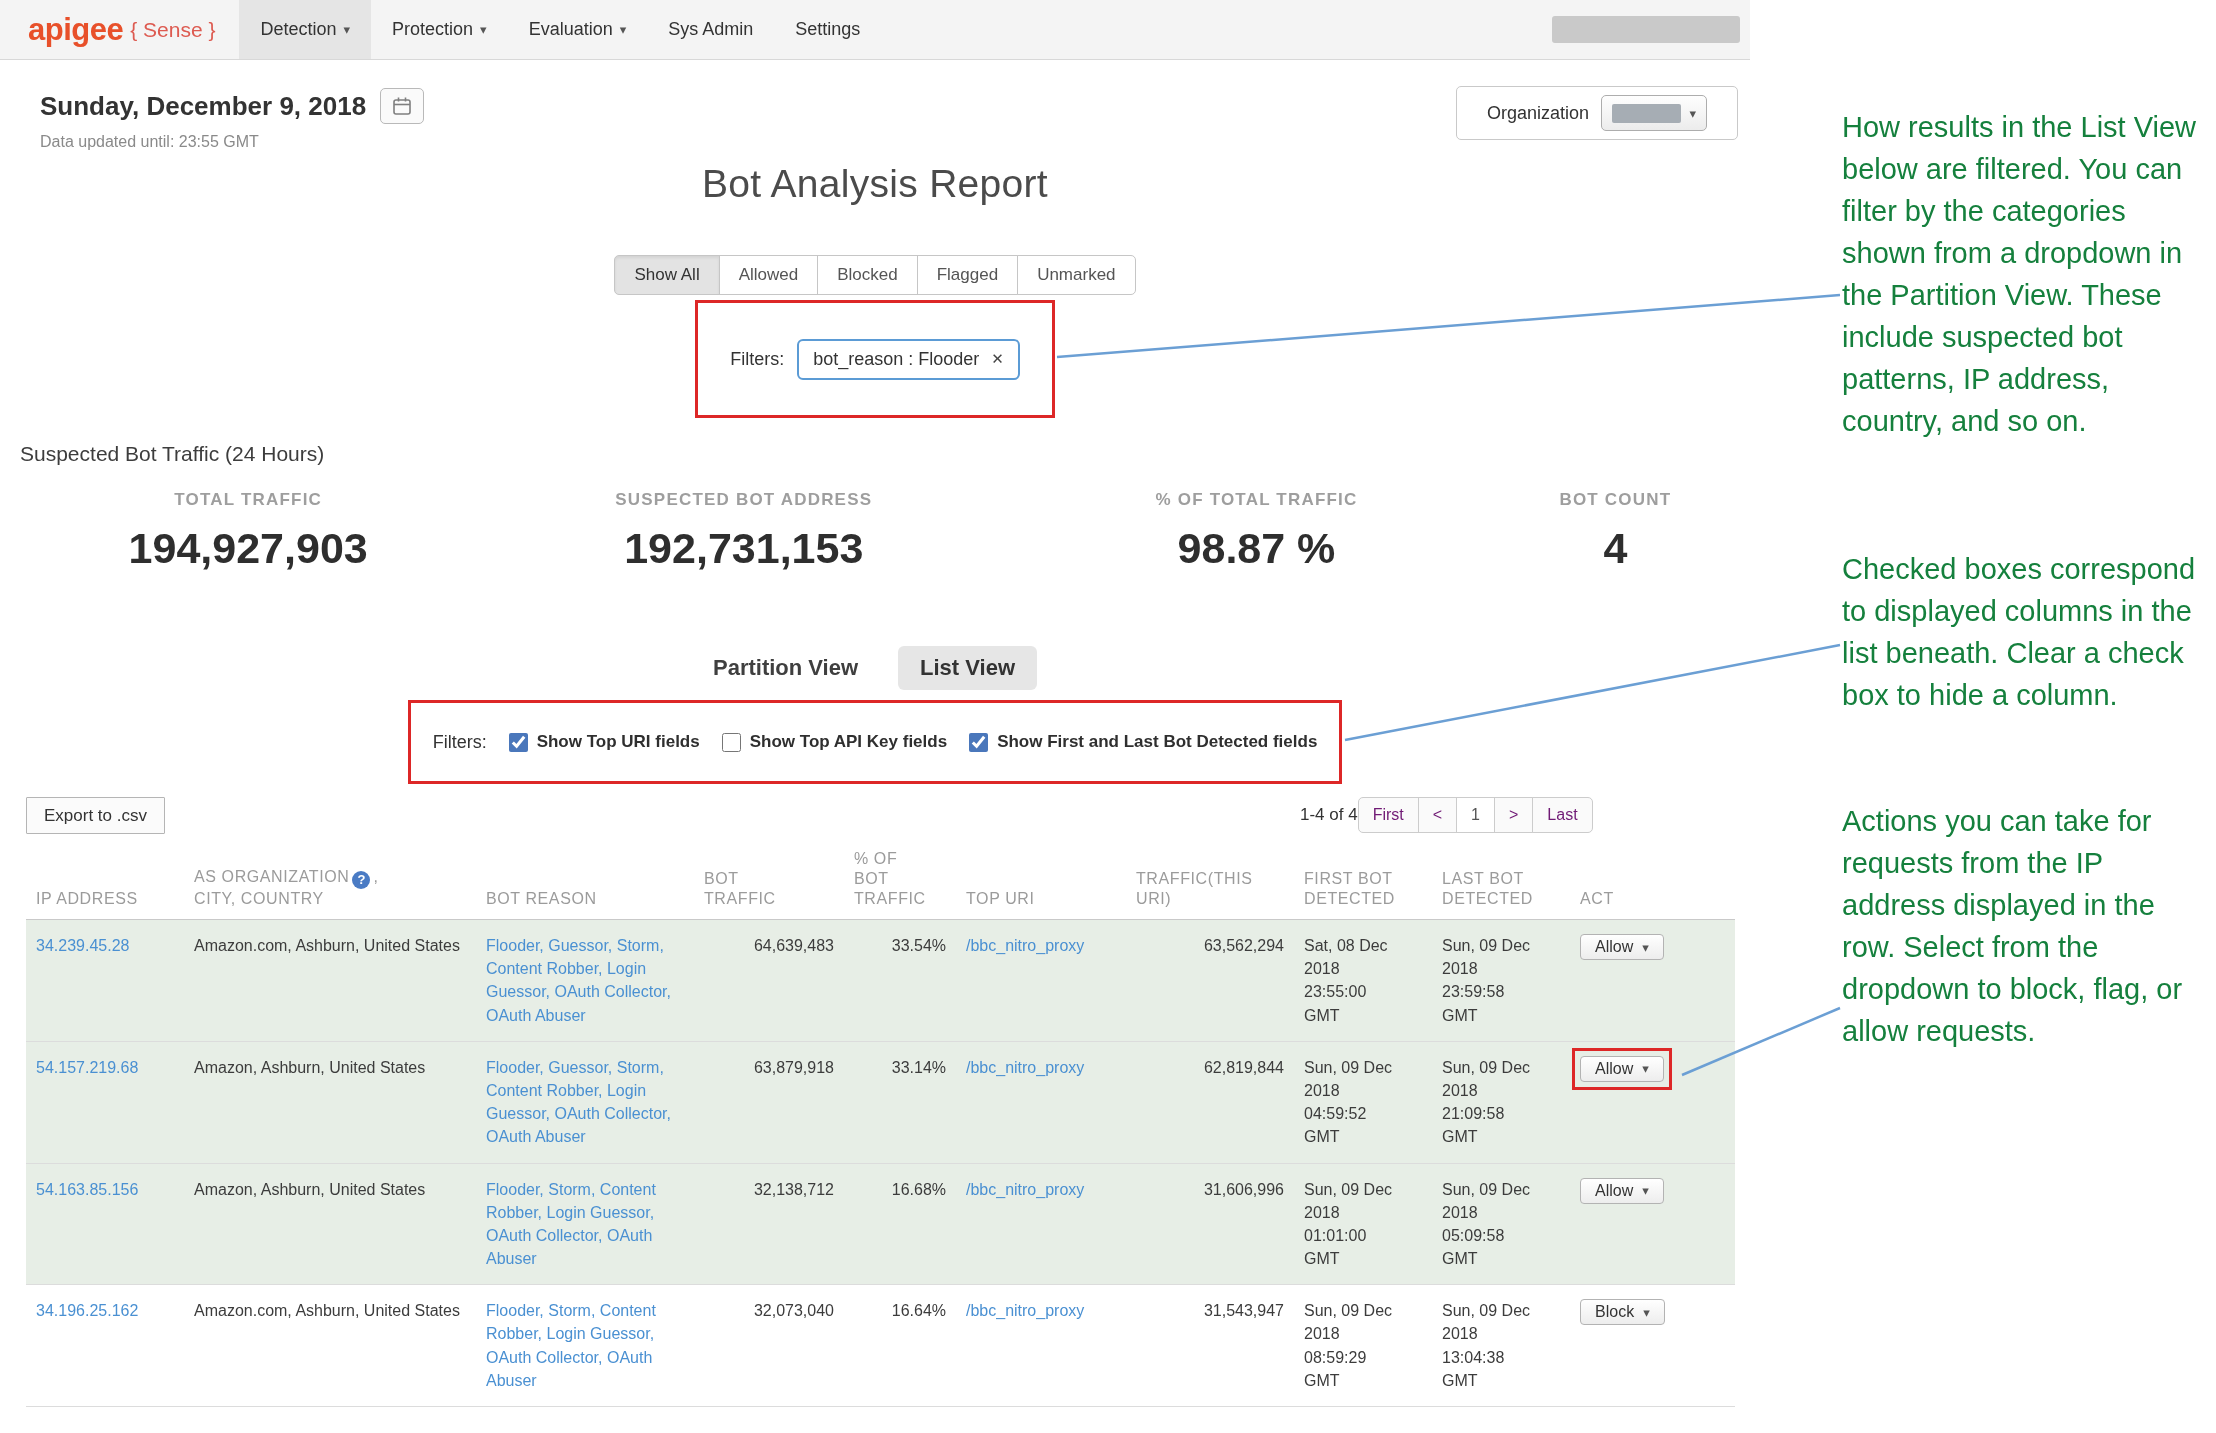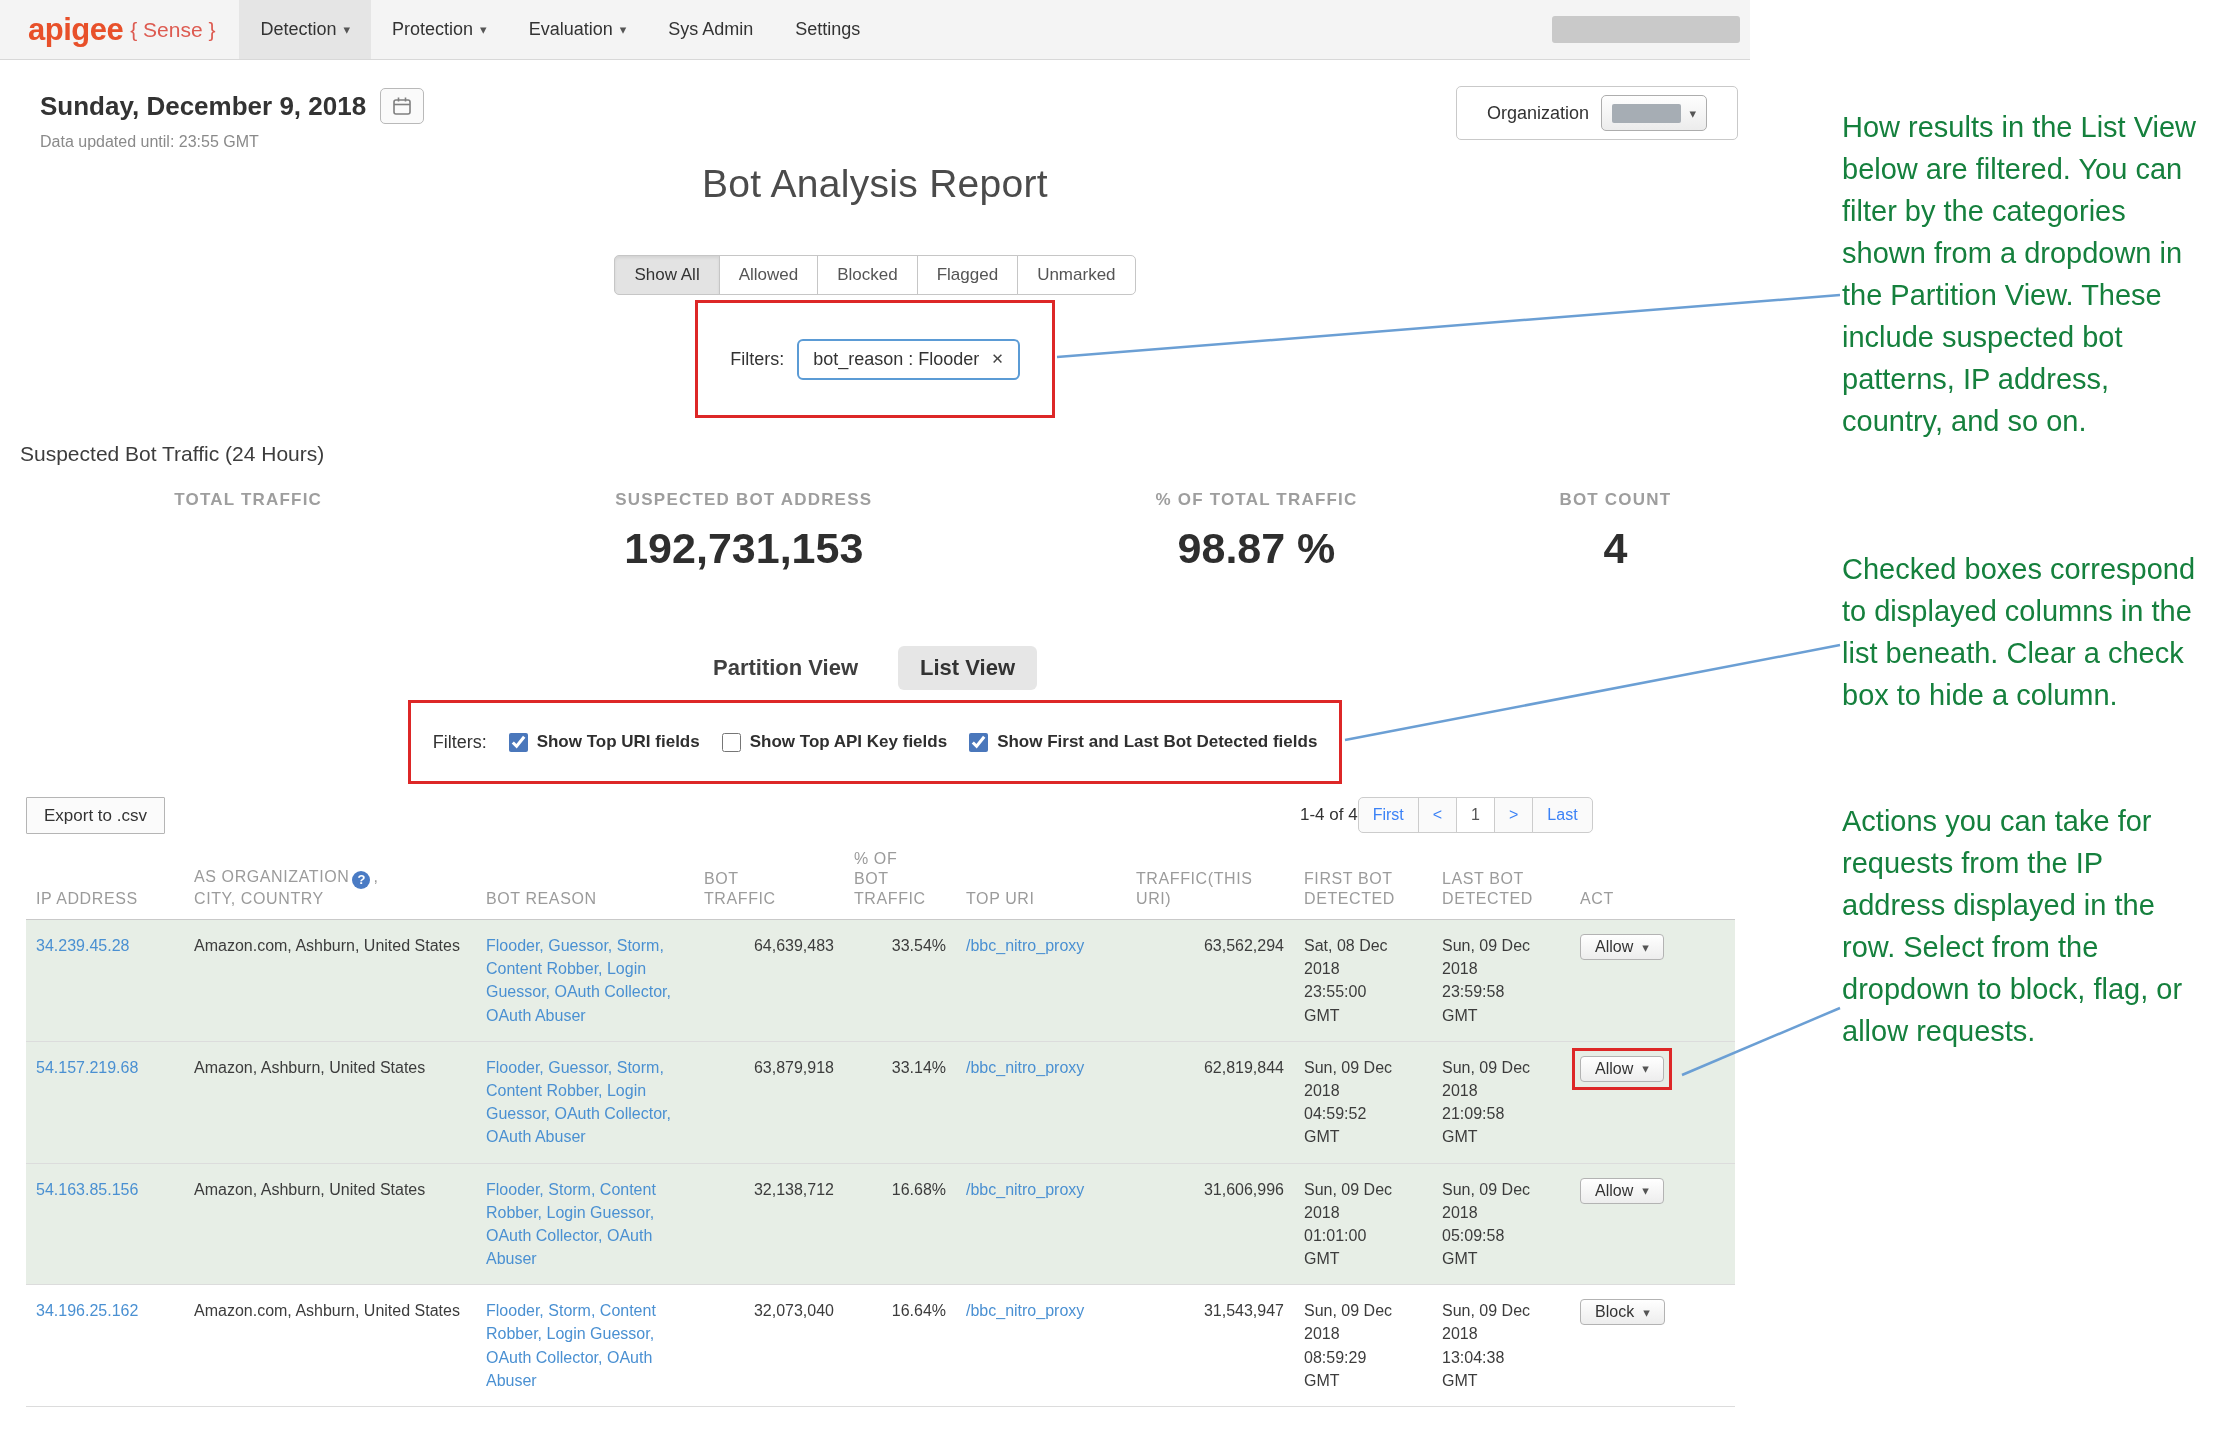--- a/index.html
+++ b/index.html
@@ -77,21 +77,21 @@
     display:flex; align-items:center; justify-content:center; gap:22px; }
   .cb-item { display:inline-flex; align-items:center; gap:9px; cursor:pointer; }
   .cb-item input { width:19px; height:19px; accent-color:#4a77bb; cursor:pointer; }
   .cb-label { font-size:17px; font-weight:700; color:#2f2f2f; }
 
   
   .export-btn { position:absolute; left:26px; top:797px; height:37px; padding:8px 17px; font-size:17px; color:#333;
     background:#fbfbfb; border:1px solid #b5b5b5; border-radius:1px; cursor:pointer; font-family:inherit; }
   .pagination { position:absolute; left:1300px; top:797px; display:flex; align-items:center; }
   .page-range { font-size:17px; color:#333; }
-  .pg-btn { height:36px; padding:0 14px; font-size:16px; border:1px solid #ccc; background:#fafafa; color:#3b82f6;
+  .pg-btn { height:36px; padding:0 14px; font-size:16px; border:1px solid #ccc; background:#fafafa; color:#701a75;
     margin-left:-1px; cursor:pointer; font-family:inherit; }
   .pg-btn:first-child { border-radius:5px 0 0 5px; margin-left:0; }
   .pg-btn:last-child { border-radius:0 5px 5px 0; }
   .pg-btn.current { background:#fff; color:#555; }
 
   
   .data-table { position:absolute; left:26px; top:843px; width:1709px; border-collapse:collapse; table-layout:fixed; }
   .data-table th { vertical-align:bottom; text-align:left; padding:6px 10px 10px 10px; font-size:16px; font-weight:500;
     color:#9b9b9b; letter-spacing:0.6px; border-bottom:1px solid #c9c9c9; white-space:pre-line; line-height:1.25; }
   .data-table td { vertical-align:top; padding:14px 10px; font-size:16px; line-height:1.45; color:#3c3c3c; border-bottom:1px solid #dcdcdc; }
@@ -186,20 +186,21 @@
       <span>bot_reason : Flooder</span>
       <span class="tag-x">✕</span>
     </span>
   </div>
 
   <div class="section-label">Suspected Bot Traffic (24 Hours)</div>
 
   <div class="stats-row">
     <div class="stat s0">
       <div class="stat-label">TOTAL TRAFFIC</div>
+      <div class="stat-value">194,927,903</div>
     </div>
     <div class="stat s1">
       <div class="stat-label">SUSPECTED BOT ADDRESS</div>
       <div class="stat-value">192,731,153</div>
     </div>
     <div class="stat s2">
       <div class="stat-label">% OF TOTAL TRAFFIC</div>
       <div class="stat-value">98.87 %</div>
     </div>
     <div class="stat s3">

